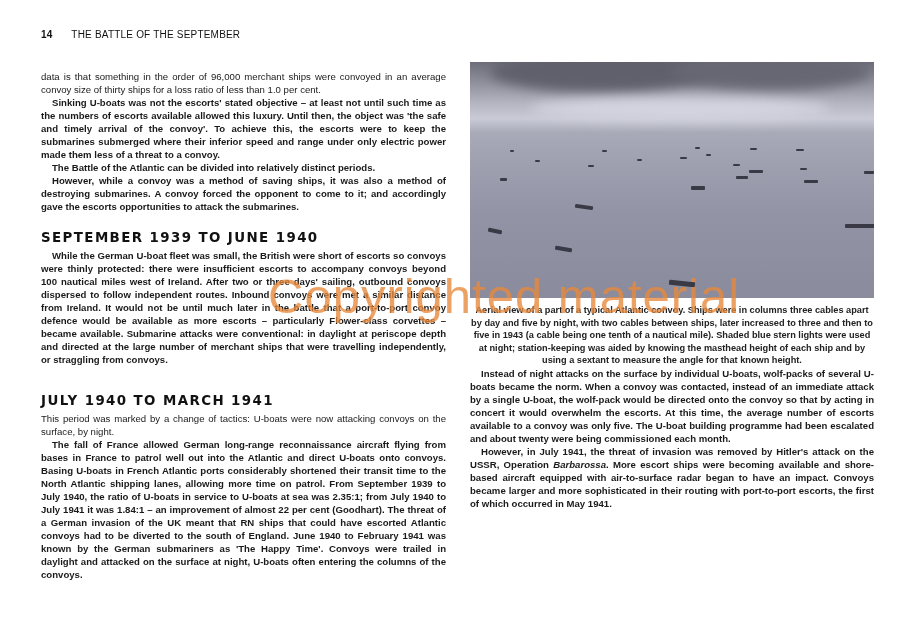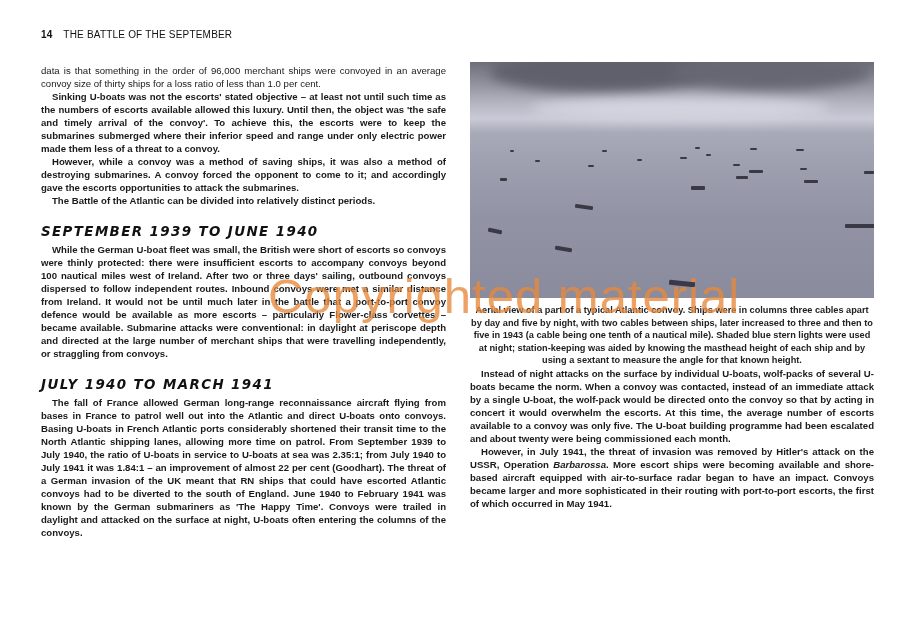--- a/index.html
+++ b/index.html
@@ -1,52 +1,53 @@
 <!DOCTYPE html>
 <html><head>
 <meta charset="utf-8">
 <style>
   html, body { margin:0; padding:0; background:#ffffff; }
   body { width:903px; height:640px; position:relative; overflow:hidden;
          font-family:"Liberation Sans", sans-serif; color:#1a1a1a; }
   .running-head { position:absolute; left:41px; top:29px; font-size:10px; letter-spacing:0.2px; color:#111; }
-  .running-head .num { font-weight:bold; margin-right:8px; }
+  .running-head .num { font-weight:bold; margin-right:16px; }
   .col { position:absolute; }
-  .col-left { left:41px; top:64px; width:405px; }
+  .col-left { left:41px; top:70px; width:405px; }
   .col-right { left:470px; top:62px; width:404px; }
   p.body { margin:0; font-size:9.6px; line-height:13px; text-align:justify; }
   p.body.indent { text-indent:11px;font-weight:bold; }
   h2.sec { margin:0; font-family:"DejaVu Sans", sans-serif; font-weight:bold; font-size:13.4px;
-           letter-spacing:1.4px; color:#111; line-height:16px;font-style:italic; }
+           letter-spacing:1.4px; color:#111; line-height:16px; }
   .photo { width:404px; height:236px; position:relative; overflow:hidden;
            background:linear-gradient(180deg,#6d6e79 0%,#8c8d99 8%,#b6b7c3 18%,#c9cad6 24%,#a9aab8 30%,#9d9eae 45%,#9293a5 65%,#8a8b9d 100%); }
   .photo .cloud { position:absolute; border-radius:50%; filter:blur(6px); }
   .ship { position:absolute; background:#3a3a46; border-radius:1px; }
   .caption { margin-top:6px; font-size:9.2px; line-height:12.6px; font-weight:bold; text-align:center; color:#222; }
   .watermark { position:absolute; left:268px; top:268px; font-size:49px; color:#e8893a; opacity:0.78;
                letter-spacing:1px; white-space:nowrap; pointer-events:none; }
 </style>
 </head>
 <body>
 
 <div class="running-head">
   <span class="num">14</span>
   <span>THE BATTLE OF THE SEPTEMBER</span>
 </div>
 
 <div class="col col-left">
   <p class="body">data is that something in the order of 96,000 merchant ships were convoyed in an average convoy size of thirty ships for a loss ratio of less than 1.0 per cent.</p>
   <p class="body indent">Sinking U-boats was not the escorts' stated objective – at least not until such time as the numbers of escorts available allowed this luxury. Until then, the object was 'the safe and timely arrival of the convoy'. To achieve this, the escorts were to keep the submarines submerged where their inferior speed and range under only electric power made them less of a threat to a convoy.</p>
+  <p class="body indent">The Battle of the Atlantic can be divided into relatively distinct periods.</p>
   <p class="body indent">However, while a convoy was a method of saving ships, it was also a method of destroying submarines. A convoy forced the opponent to come to it; and accordingly gave the escorts opportunities to attack the submarines.</p>
-  <p class="body indent">The Battle of the Atlantic can be divided into relatively distinct periods.</p>
 
   <h2 class="sec" style="margin-top:17px;margin-bottom:3px;">SEPTEMBER 1939 TO JUNE 1940</h2>
   <p class="body indent">While the German U-boat fleet was small, the British were short of escorts so convoys were thinly protected: there were insufficient escorts to accompany convoys beyond 100 nautical miles west of Ireland. After two or three days' sailing, outbound convoys dispersed to follow independent routes. Inbound convoys were met a similar distance from Ireland. It would not be until much later in the battle that a port-to-port convoy defence would be available as more escorts – particularly Flower-class corvettes – became available. Submarine attacks were conventional: in daylight at periscope depth and directed at the large number of merchant ships that were travelling independently, or straggling from convoys.</p>
 
-  <h2 class="sec" style="margin-top:17px;margin-bottom:3px;">JULY 1940 TO MARCH 1941</h2>
+  <h2 class="sec" style="margin-top:27px;margin-bottom:3px;">JULY 1940 TO MARCH 1941</h2>
+  <p class="body">This period was marked by a change of tactics: U-boats were now attacking convoys on the surface, by night.</p>
   <p class="body indent">The fall of France allowed German long-range reconnaissance aircraft flying from bases in France to patrol well out into the Atlantic and direct U-boats onto convoys. Basing U-boats in French Atlantic ports considerably shortened their transit time to the North Atlantic shipping lanes, allowing more time on patrol. From September 1939 to July 1940, the ratio of U-boats in service to U-boats at sea was 2.35:1; from July 1940 to July 1941 it was 1.84:1 – an improvement of almost 22 per cent (Goodhart). The threat of a German invasion of the UK meant that RN ships that could have escorted Atlantic convoys had to be diverted to the south of England. June 1940 to February 1941 was known by the German submariners as 'The Happy Time'. Convoys were trailed in daylight and attacked on the surface at night, U-boats often entering the columns of the convoys.</p>
 </div>
 
 <div class="col col-right">
   <div class="photo" title="Aerial photograph of an Atlantic convoy: merchant ships in columns on a grey sea under overcast sky">
     <div class="cloud" style="left:20px;top:-10px;width:220px;height:40px;background:#5f606b;"></div>
     <div class="cloud" style="left:200px;top:-8px;width:200px;height:36px;background:#666772;"></div>
     <div class="cloud" style="left:60px;top:36px;width:300px;height:22px;background:#d3d4df;"></div>
     <div class="ship" style="left:40px;top:88px;width:4px;height:2px;"></div>
     <div class="ship" style="left:65px;top:98px;width:5px;height:2px;"></div>

